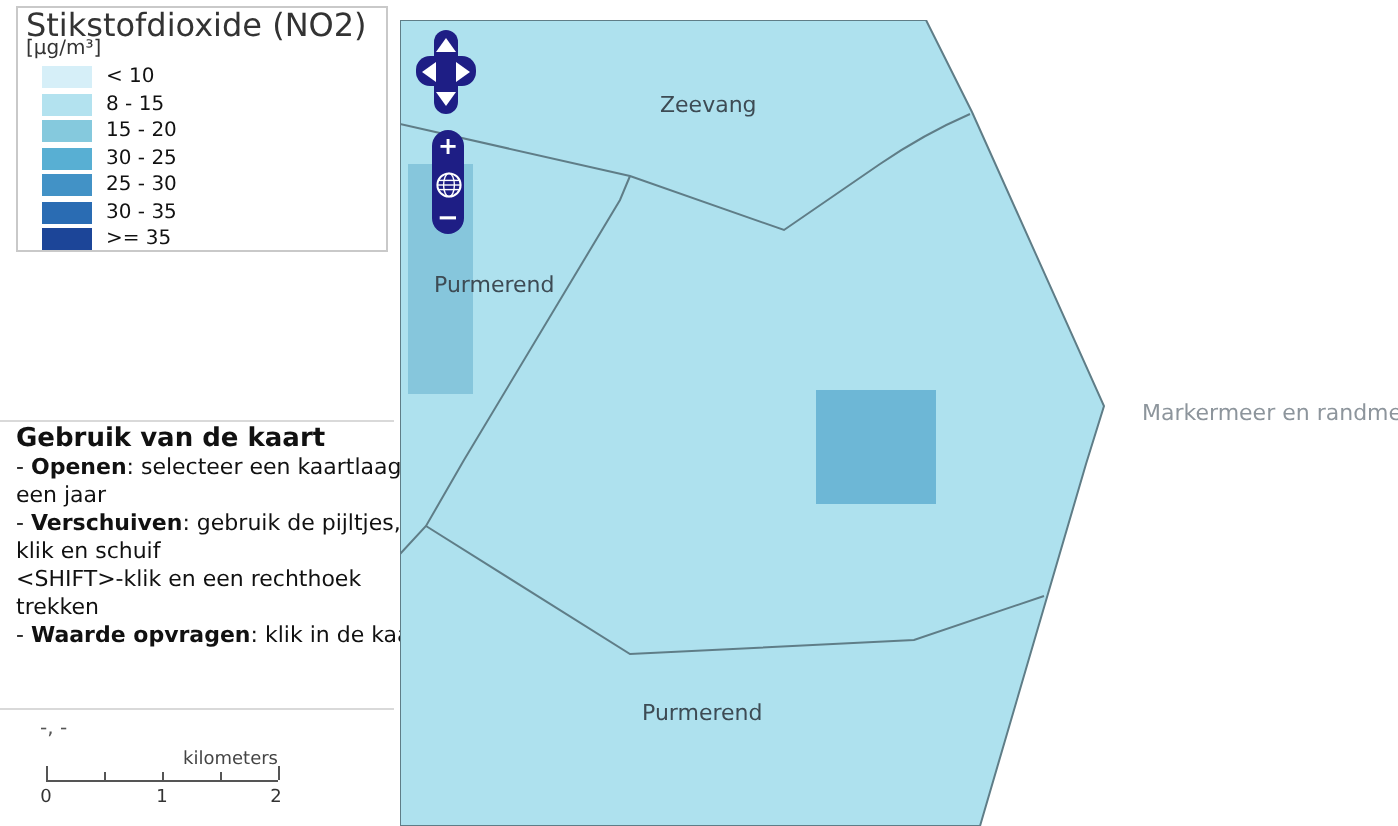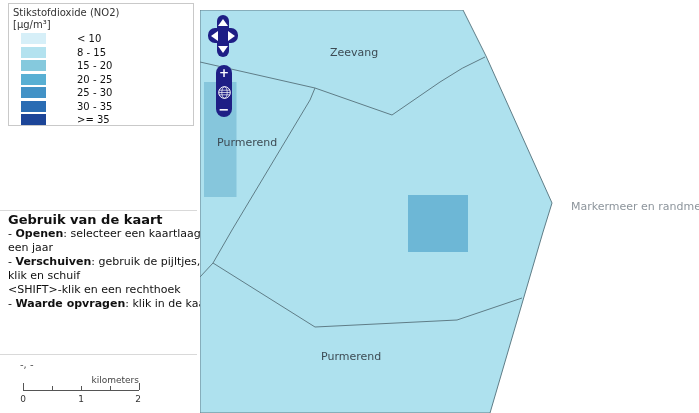--- a/index.html
+++ b/index.html
@@ -5,24 +5,24 @@
   html,body{margin:0;padding:0;background:#fff;}
   #app{
     position:relative;width:699px;height:413px;overflow:hidden;background:#fff;
     font-family:"DejaVu Sans","Liberation Sans",sans-serif;color:#111;
   }
   
   #legend-box{
     position:absolute;left:8px;top:3px;width:186px;height:123px;
     border:1px solid var(--legend-border,#c9c9c9);background:#fff;box-sizing:border-box;
   }
-  .legend-title{position:absolute;left:4px;top:3px;font-size:10px;line-height:12px;color:#333;}
+  .legend-title{position:absolute;left:4px;top:3px;font-size:16px;line-height:12px;color:#333;}
   .legend-subtitle{position:absolute;left:4px;top:15px;font-size:10px;line-height:12px;color:#333;}
   #legend-rows{position:absolute;left:12px;top:29px;}
-  .legend-row{display:flex;align-items:center;height:11px;margin-bottom:2.5px;gap:24px;}
+  .legend-row{display:flex;align-items:center;height:11px;margin-bottom:2.5px;}
   .swatch{display:inline-block;width:25px;height:11px;}
   .legend-label{margin-left:7px;font-size:10px;color:#111;white-space:nowrap;}
   .divider{position:absolute;left:0;width:197px;height:1px;background:var(--panel-divider,#d9d9d9);}
   #divider-top{top:210px;}
   #divider-bottom{top:354px;}
   #instructions{position:absolute;left:8px;top:213px;width:192px;}
   .instr-title{font-weight:bold;font-size:13px;line-height:14px;}
   .instr-line{font-size:11px;line-height:14px;white-space:nowrap;}
   .instr-line .b{font-weight:bold;}
   #coords-readout{position:absolute;left:20px;top:359px;font-size:10px;color:#555;}
@@ -73,21 +73,21 @@
           <div class="legend-row">
             <span class="swatch" style="background: rgb(179, 226, 239);"></span>
             <span class="legend-label">8 - 15</span>
           </div>
           <div class="legend-row">
             <span class="swatch" style="background: rgb(133, 201, 221);"></span>
             <span class="legend-label">15 - 20</span>
           </div>
           <div class="legend-row">
             <span class="swatch" style="background: rgb(88, 175, 211);"></span>
-            <span class="legend-label">20 - 25</span>
+            <span class="legend-label">30 - 25</span>
           </div>
           <div class="legend-row">
             <span class="swatch" style="background: rgb(66, 146, 198);"></span>
             <span class="legend-label">25 - 30</span>
           </div>
           <div class="legend-row">
             <span class="swatch" style="background: rgb(42, 108, 179);"></span>
             <span class="legend-label">30 - 35</span>
           </div>
           <div class="legend-row">
@@ -100,20 +100,21 @@
     <div class="divider" id="divider-top"></div>
 
     <div id="instructions">
       <div class="instr-title">Gebruik van de kaart</div>
       <div>
           <div class="instr-line"><span>- </span><span class="b">Openen</span><span>: selecteer een kaartlaag en</span></div>
           <div class="instr-line"><span>een jaar</span></div>
           <div class="instr-line"><span>- </span><span class="b">Verschuiven</span><span>: gebruik de pijltjes, of</span></div>
           <div class="instr-line"><span>klik en schuif</span></div>
           <div class="instr-line"><span>&lt;SHIFT&gt;-klik en een rechthoek</span></div>
+          <div class="instr-line"><span>trekken</span></div>
           <div class="instr-line"><span>- </span><span class="b">Waarde opvragen</span><span>: klik in de kaart</span></div>
         </div>
     </div>
 
     <div class="divider" id="divider-bottom"></div>
 
     <div id="coords-readout">-, -</div>
 
     <div id="scalebar">
       <div id="scalebar-unit">kilometers</div>

